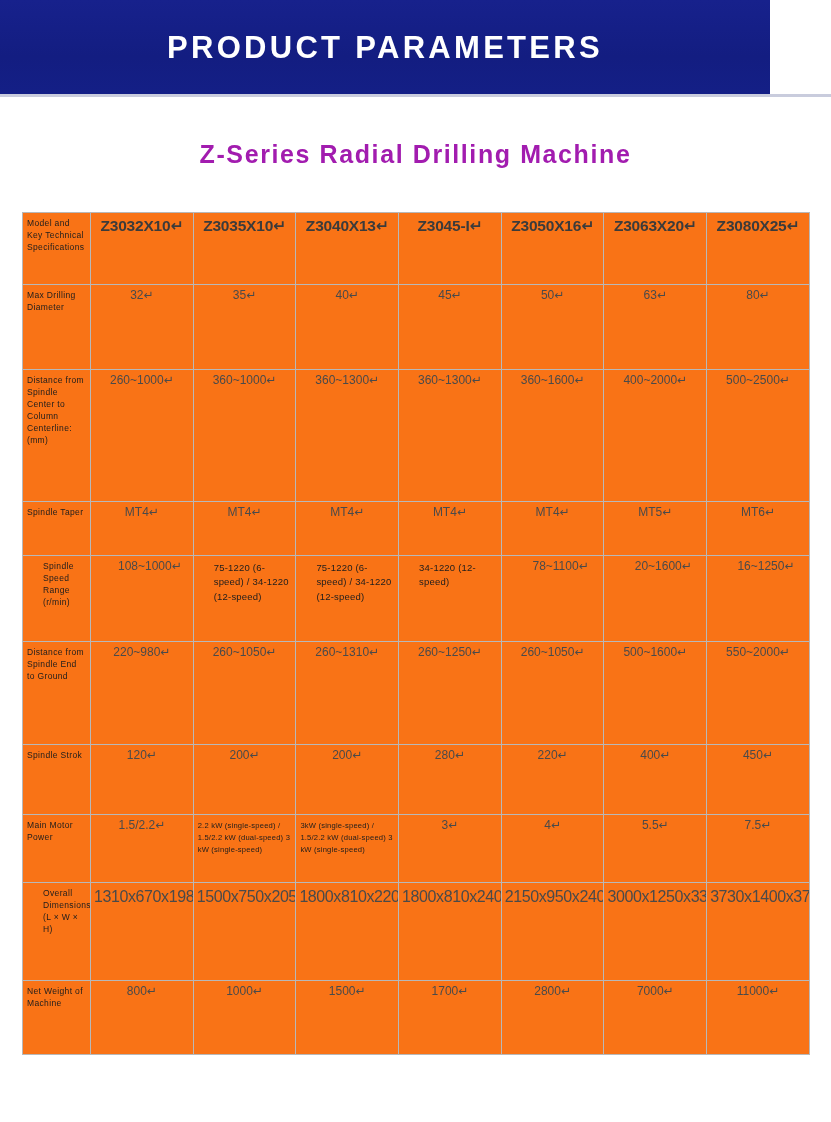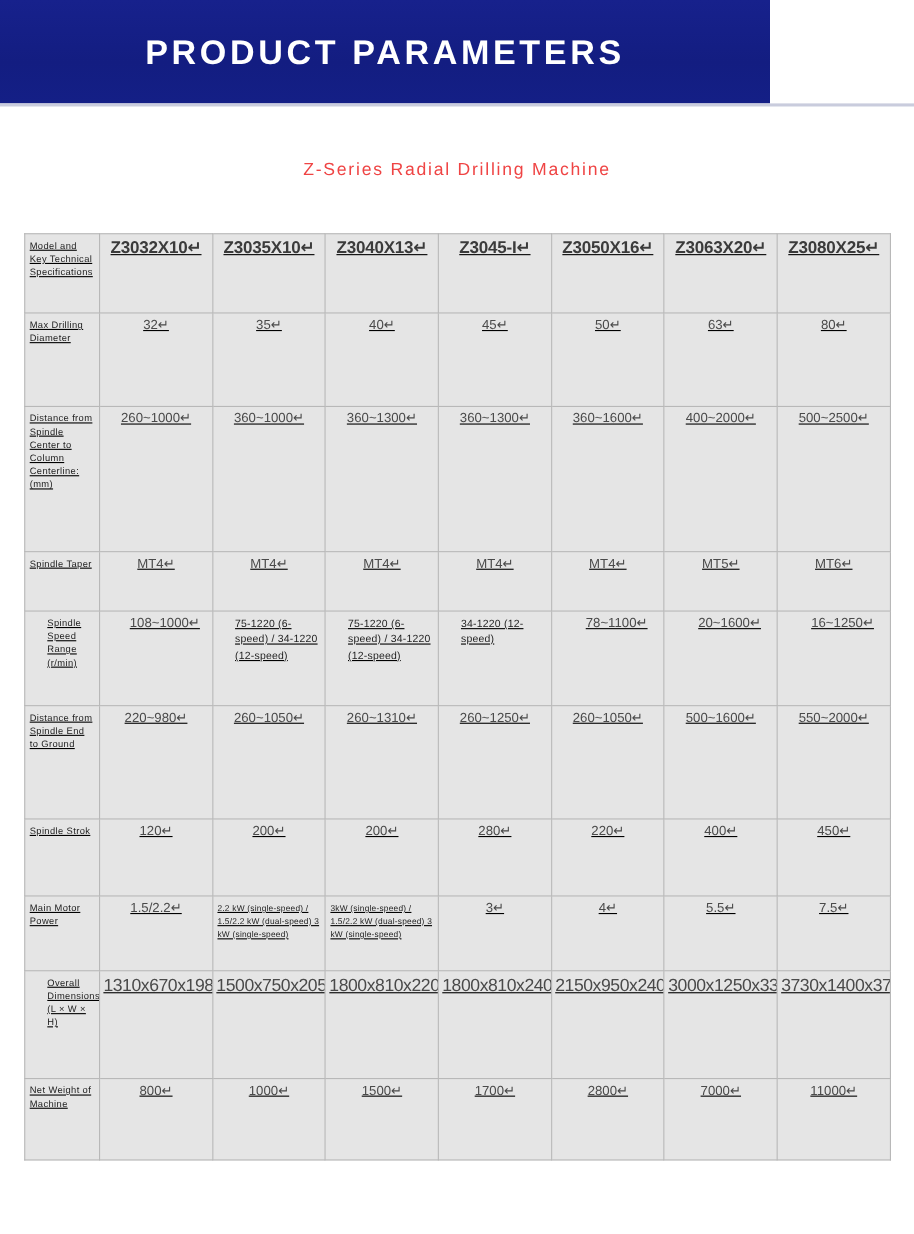--- a/index.html
+++ b/index.html
@@ -11,21 +11,21 @@
     width: 831px;
     height: 1122px;
     background: #ffffff;
     font-family: "Liberation Sans", "DejaVu Sans", sans-serif;
     overflow: hidden;
     position: relative;
   }
 
   
   .banner {
-    width: 700px;
+    width: 770px;
     height: 94px;
     background: #141f86;
     background: linear-gradient(180deg, #17218c 0%, #131d81 60%, #141f86 100%);
     display: flex;
     align-items: center;
     justify-content: center;
     box-sizing: border-box;
   }
   .banner-title {
     color: #ffffff;
@@ -45,38 +45,38 @@
   
   .subtitle-wrap {
     width: 831px;
     height: 115px;
     display: flex;
     align-items: center;
     justify-content: center;
     background: #ffffff;
   }
   .subtitle {
-    font-size: 16px;
-    color: #ef4444;
+    font-size: 25px;
+    color: #a21caf;
     letter-spacing: 1.6px;
     white-space: nowrap;
+    font-weight: bold;
   }
 
   
   .table-wrap {
     margin: 0 auto;
     width: 787px;
     box-sizing: border-box;
   }
   table.spec {
     border-collapse: collapse;
     table-layout: fixed;
     width: 787px;
-    background: #e5e5e5;
-    text-decoration: underline;
+    background: #f97316;
   }
   table.spec td {
     border: 1px solid #b8b8b8;
     vertical-align: top;
     padding: 4px 4px 2px 4px;
     box-sizing: border-box;
     overflow: hidden;
   }
   
   td.rowlab {

